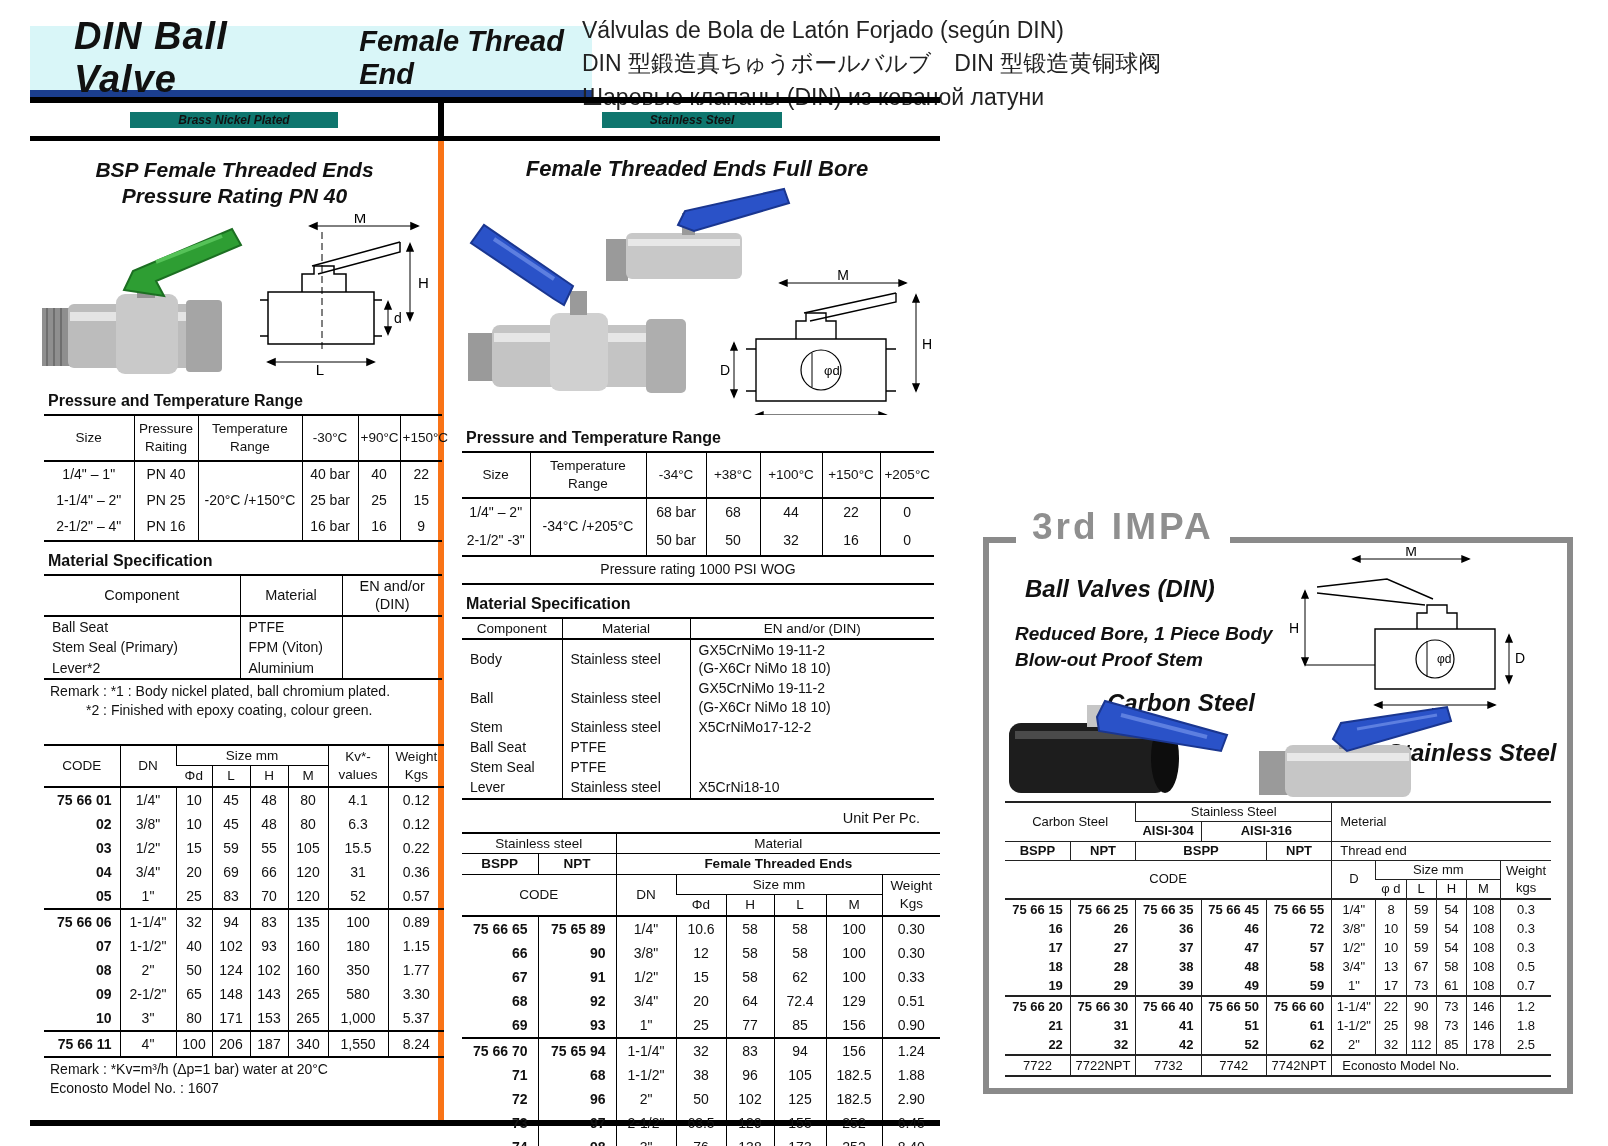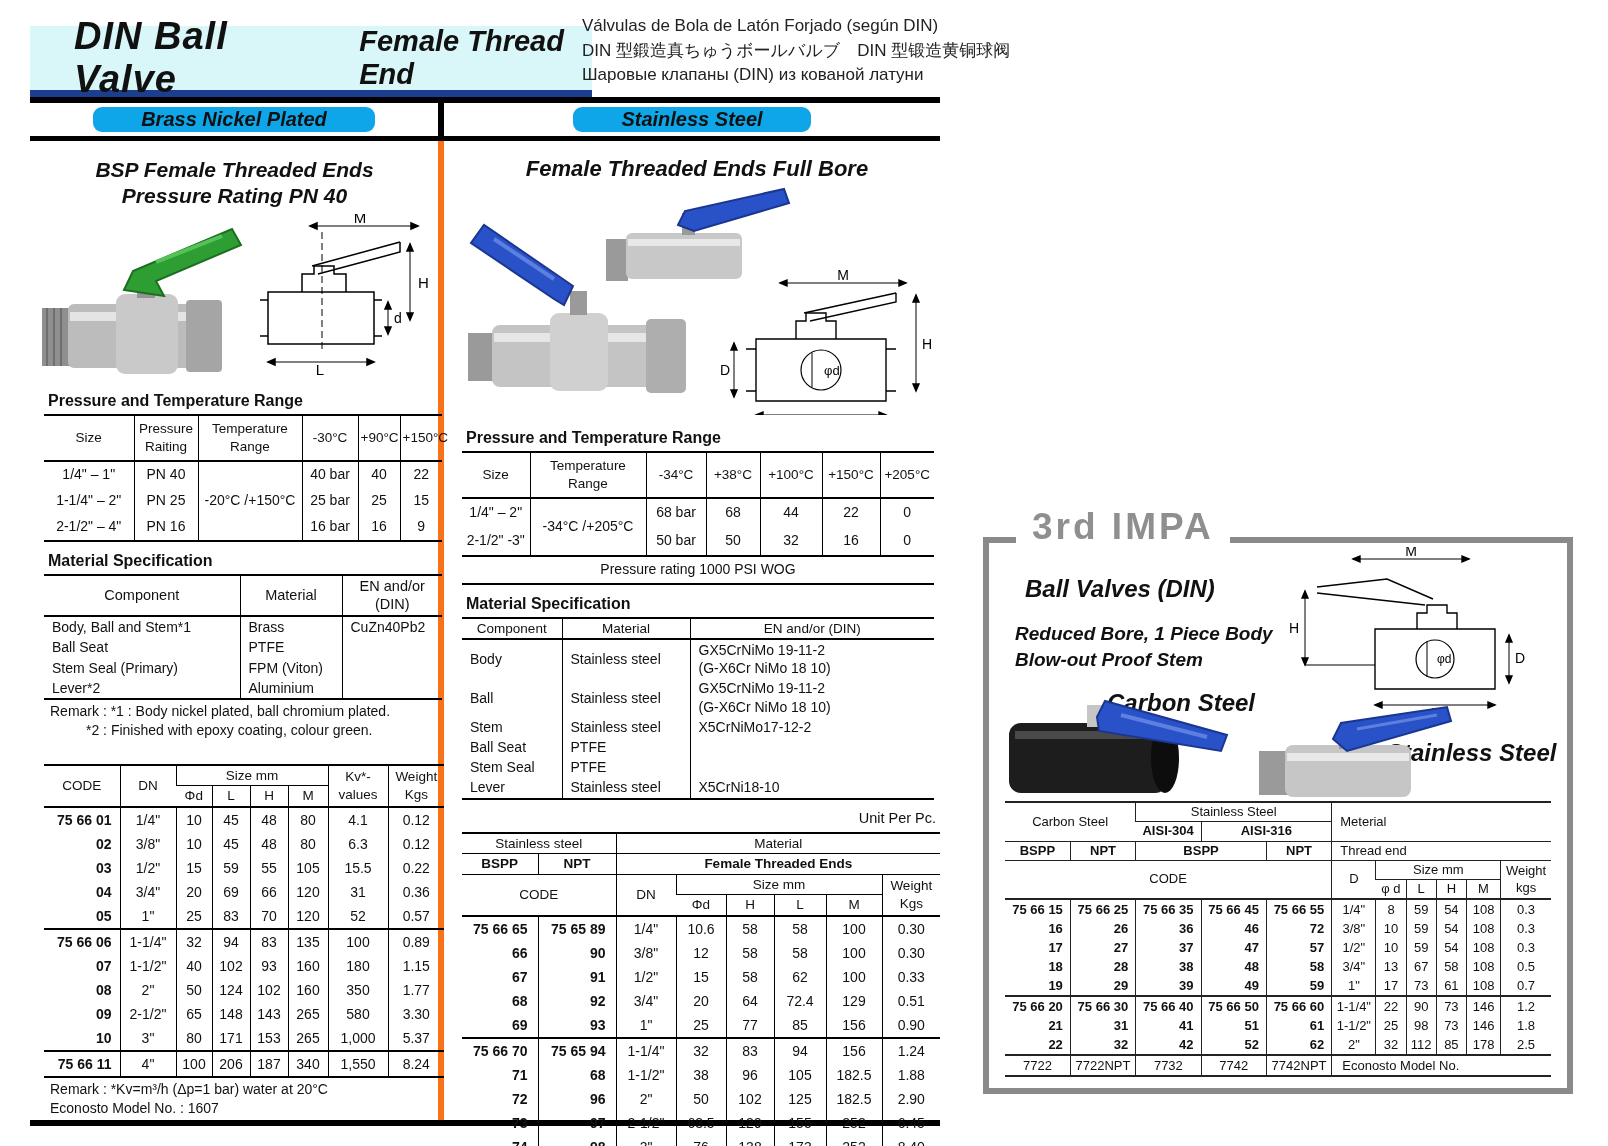--- a/index.html
+++ b/index.html
@@ -3,29 +3,29 @@
 <meta charset="utf-8">
 <style>
   html,body{margin:0;padding:0;background:#fff;}
   .page{position:relative;width:1608px;height:1146px;background:#fff;overflow:hidden;
         font-family:"Liberation Sans",sans-serif;color:#111;}
   
   .title-box{position:absolute;left:30px;top:26px;width:562px;height:64px;background:#d9f6f8;
              border-bottom:7px solid #1b3e8e;display:flex;align-items:center;}
   .t-main{font-size:38px;font-weight:bold;font-style:italic;margin-left:44px;letter-spacing:1px;}
   .t-sub{font-size:29px;font-weight:bold;font-style:italic;margin-left:52px;}
-  .multilang{position:absolute;left:582px;top:14px;font-size:17px;line-height:1.45;color:#222;}
+  .multilang{position:absolute;left:582px;top:14px;font-size:23px;line-height:1.45;color:#222;}
   
   .main-frame{position:absolute;left:30px;top:97px;width:910px;height:1029px;box-sizing:border-box;
               border-top:6px solid #000;border-bottom:6px solid #000;}
   .band{display:flex;height:38px;box-sizing:border-box;}
   .band-left{width:414px;border-right:6px solid #000;border-bottom:5px solid #000;
              display:flex;align-items:center;justify-content:center;box-sizing:border-box;}
   .band-mid{flex:1;border-bottom:5px solid #000;display:flex;align-items:center;justify-content:center;box-sizing:border-box;}
-  .hl{background:#0ea5e9;font-size:20px;font-weight:bold;font-style:italic;padding:1px 48px;border-radius:9px;}
+  .hl{background:#0f766e;font-size:12px;font-weight:bold;font-style:italic;padding:1px 48px;}
   .cols{display:flex;height:979px;}
   .col-left{width:414px;border-right:6px solid #f97316;box-sizing:border-box;padding:8px 5px 0 6px;}
   .col-mid{flex:1;padding:6px 8px 0 10px;}
   
   .prod-title{margin:8px 0 4px 0;text-align:center;font-size:21px;font-weight:bold;font-style:italic;line-height:1.25;}
   .tbl-title{font-weight:bold;font-size:16px;margin:10px 0 4px 12px;}
   .remark{font-size:14px;margin:3px 0 0 14px;}
   .remark.indent{margin-left:50px;}
   .pre{white-space:pre-line;}
   .photo-row{display:flex;align-items:flex-start;}
@@ -51,21 +51,21 @@
   .main-left td:first-child{text-align:right;padding-right:8px;font-weight:bold;}
   
   .pt-mid{width:472px;}
   .pt-mid thead th{height:42px;}
   .pt-mid td{height:26px;font-size:14px;}
   .note-line{width:472px;margin:4px 0 0 8px;border-bottom:2px solid #000;
              text-align:center;font-size:14px;padding-bottom:6px;}
   .ms-mid{width:472px;}
   .ms-mid td{text-align:left;padding-left:8px;font-size:14px;}
   .ms-mid td:nth-child(3){white-space:pre-line;}
-  .unit-note{text-align:right;font-size:14.5px;margin:10px 4px 6px 0;}
+  .unit-note{text-align:right;font-size:14.5px;margin:10px 20px 6px 0;}
   .main-mid{width:478px;}
   .main-mid td{font-size:14px;height:22px;}
   .main-mid td:nth-child(1),.main-mid td:nth-child(2){text-align:right;padding-right:10px;font-weight:bold;}
   
   .impa-frame{position:absolute;left:983px;top:537px;width:590px;height:557px;box-sizing:border-box;
               border:6px solid #8a8a8a;}
   .impa-label{position:absolute;left:1016px;top:506px;background:#fff;color:#8f8f8f;
               font-size:37px;font-weight:bold;letter-spacing:3px;padding:0 16px;z-index:3;}
   .impa-title{position:absolute;left:36px;top:32px;font-size:24px;font-weight:bold;font-style:italic;}
   .impa-sub{position:absolute;left:26px;top:78px;font-size:19px;font-weight:bold;font-style:italic;line-height:1.35;}
@@ -219,25 +219,20 @@
               <col style="width:100px">
             </colgroup>
           <thead>
             <tr>
               <th>Component</th>
               <th>Material</th>
               <th>EN and/or (DIN)</th>
             </tr>
           </thead>
           <tbody>
-              <tr>
-                <td>Body, Ball and Stem*1</td>
-                <td>Brass</td>
-                <td>CuZn40Pb2</td>
-              </tr>
               <tr>
                 <td>Ball Seat</td>
                 <td>PTFE</td>
                 <td></td>
               </tr>
               <tr>
                 <td>Stem Seal (Primary)</td>
                 <td>FPM (Viton)</td>
                 <td></td>
               </tr>

